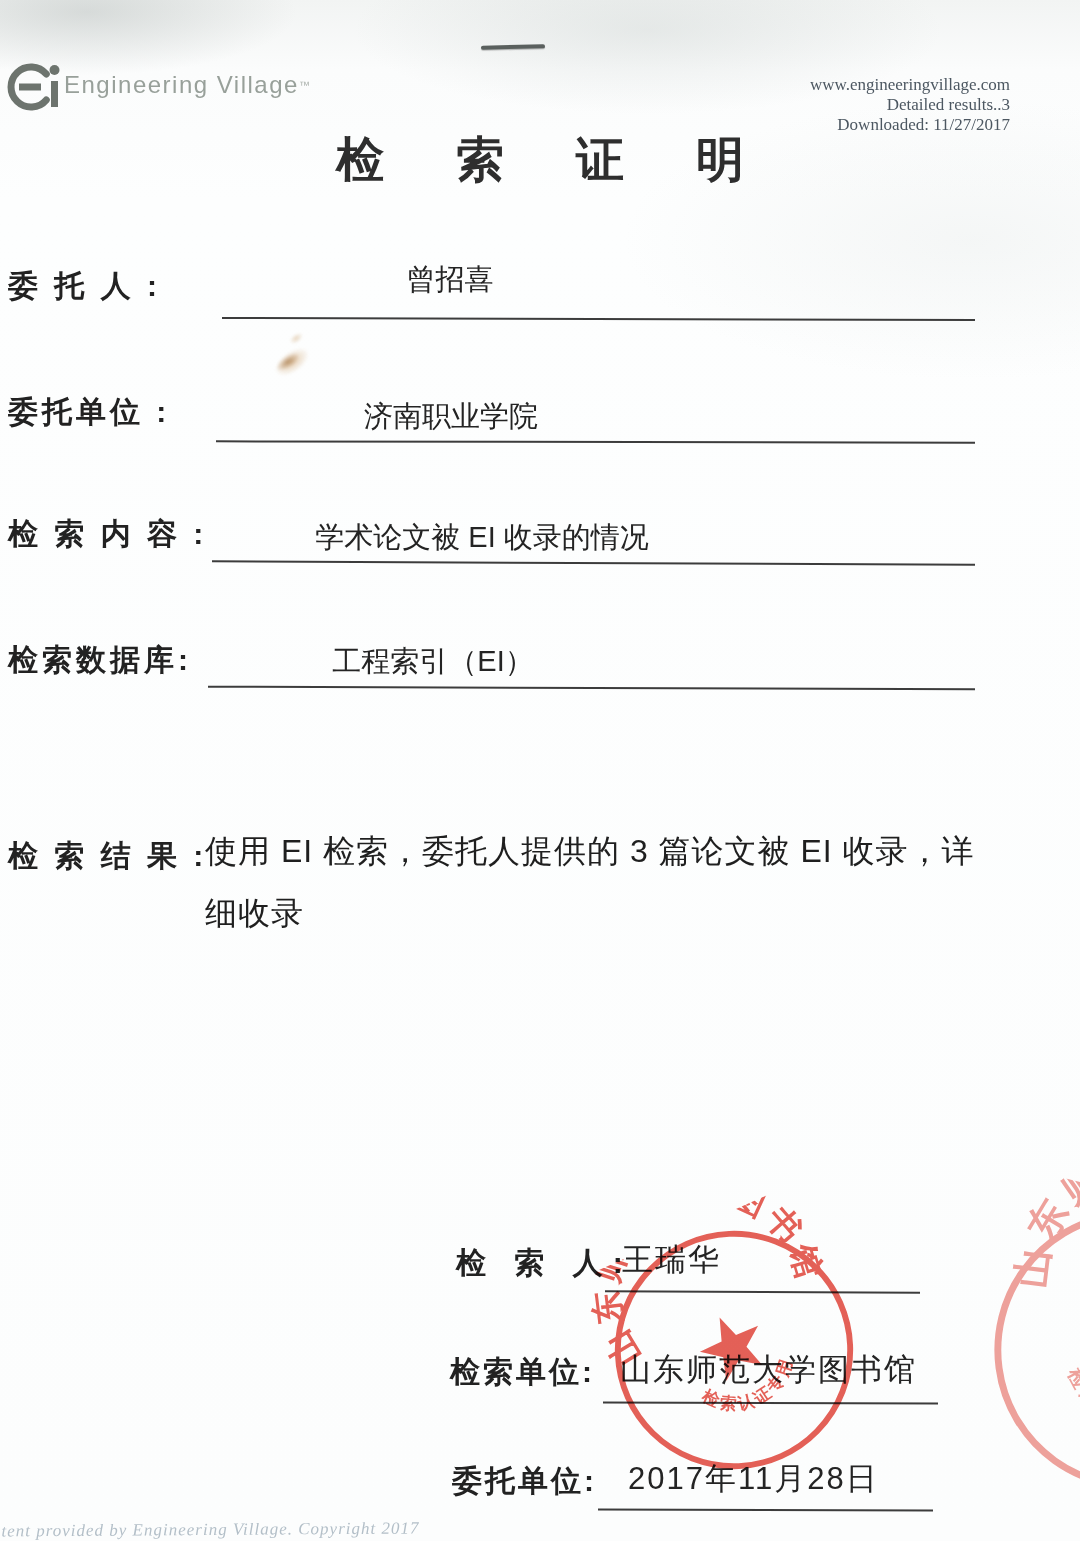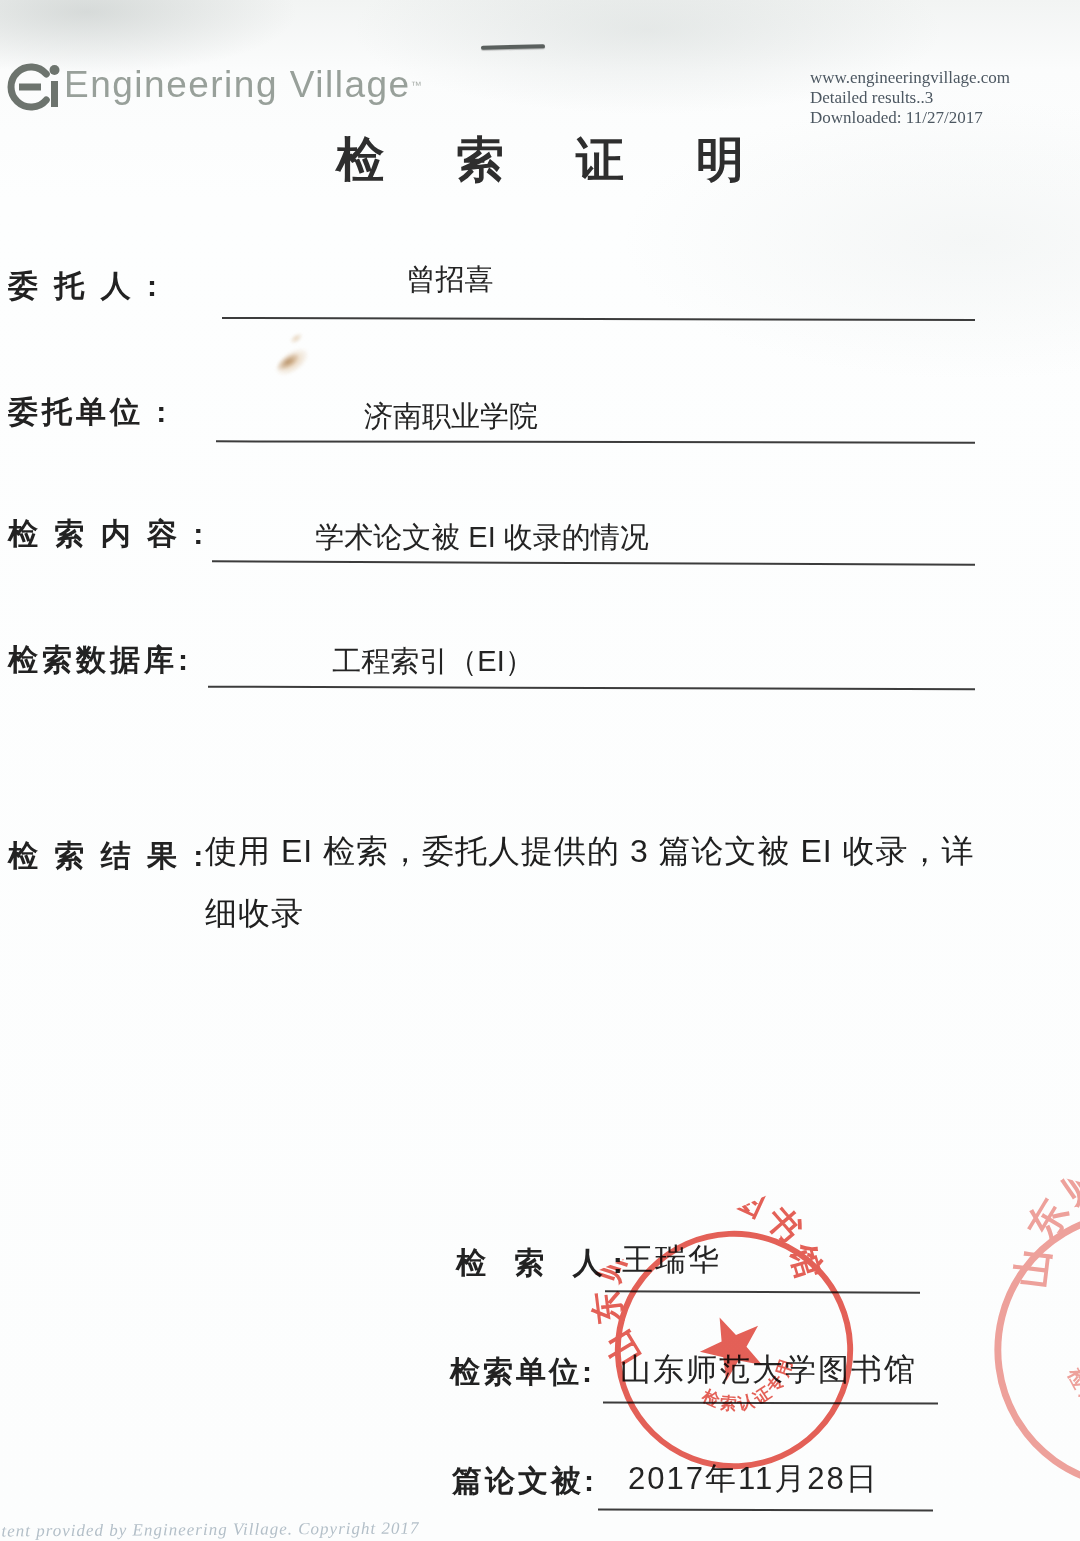--- a/index.html
+++ b/index.html
@@ -12,24 +12,24 @@
   .paper{
     position:absolute;inset:0;
     background:
       radial-gradient(ellipse 420px 120px at 60% 30px, rgba(190,198,196,.30), rgba(190,198,196,0) 70%),
       radial-gradient(ellipse 300px 90px at 8% 12px, rgba(160,168,166,.35), rgba(160,168,166,0) 70%),
       radial-gradient(ellipse 500px 200px at 90% 240px, rgba(205,212,210,.18), rgba(205,212,210,0) 70%),
       linear-gradient(180deg,#f2f4f3 0,#fbfcfc 70px,#fdfefe 200px,#fcfdfd 100%);
   }
   
   .logo{position:absolute;left:6px;top:56px;display:flex;align-items:center;}
-  .logo-text{font-size:37px;color:#98a09a;letter-spacing:1.5px;margin-left:2px;}
+  .logo-text{font-size:24px;color:#98a09a;letter-spacing:1.5px;margin-left:2px;}
   .logo-tm{font-size:11px;color:#a8aea9;vertical-align:super;}
   .hdr-meta{
-    position:absolute;right:70px;top:68px;
+    position:absolute;right:70px;top:75px;text-align:right;
     font-family:"Liberation Serif","DejaVu Serif",serif;
     font-size:17px;line-height:20px;color:#4c5761;
   }
   .artifact-line{
     position:absolute;left:481px;top:45px;width:64px;height:4px;
     background:#5a605e;border-radius:2px;transform:rotate(-1.2deg);
     box-shadow:0 1px 1px rgba(0,0,0,.25);
   }
   .stain{
     position:absolute;left:258px;top:332px;width:68px;height:48px;
@@ -122,21 +122,21 @@
 </div>
 
 <div class="s-label" style="left:456px;top:1243px;letter-spacing:10px;">检 索 人:</div>
 <div class="s-value" style="left:622px;top:1239px;">王瑞华</div>
 <div class="s-line" style="left:605px;top:1291px;width:315px;transform:rotate(.3deg);"></div>
 
 <div class="s-label" style="left:450px;top:1352px;">检索单位:</div>
 <div class="s-value" style="left:620px;top:1349px;">山东师范大学图书馆</div>
 <div class="s-line" style="left:603px;top:1402px;width:335px;transform:rotate(.2deg);"></div>
 
-<div class="s-label" style="left:452px;top:1461px;">篇论文被:</div>
+<div class="s-label" style="left:452px;top:1461px;">委托单位:</div>
 <div class="s-value" style="left:628px;top:1458px;">2017年11月28日</div>
 <div class="s-line" style="left:598px;top:1509px;width:335px;transform:rotate(.2deg);"></div>
 
 <div class="stamp stamp-main">
   <svg width="256" height="256" viewBox="0 0 260 260">
     <defs>
       <path id="arc-org-1" d="M43.6,98.5 A92,92 0 1 1 216.5,98.5"></path>
       <path id="arc-sub-1" d="M78,160 A60,60 0 0 0 182,160"></path>
     </defs>
     <circle cx="130" cy="130" r="118" fill="none" stroke="#e2453a" stroke-width="6"></circle>

